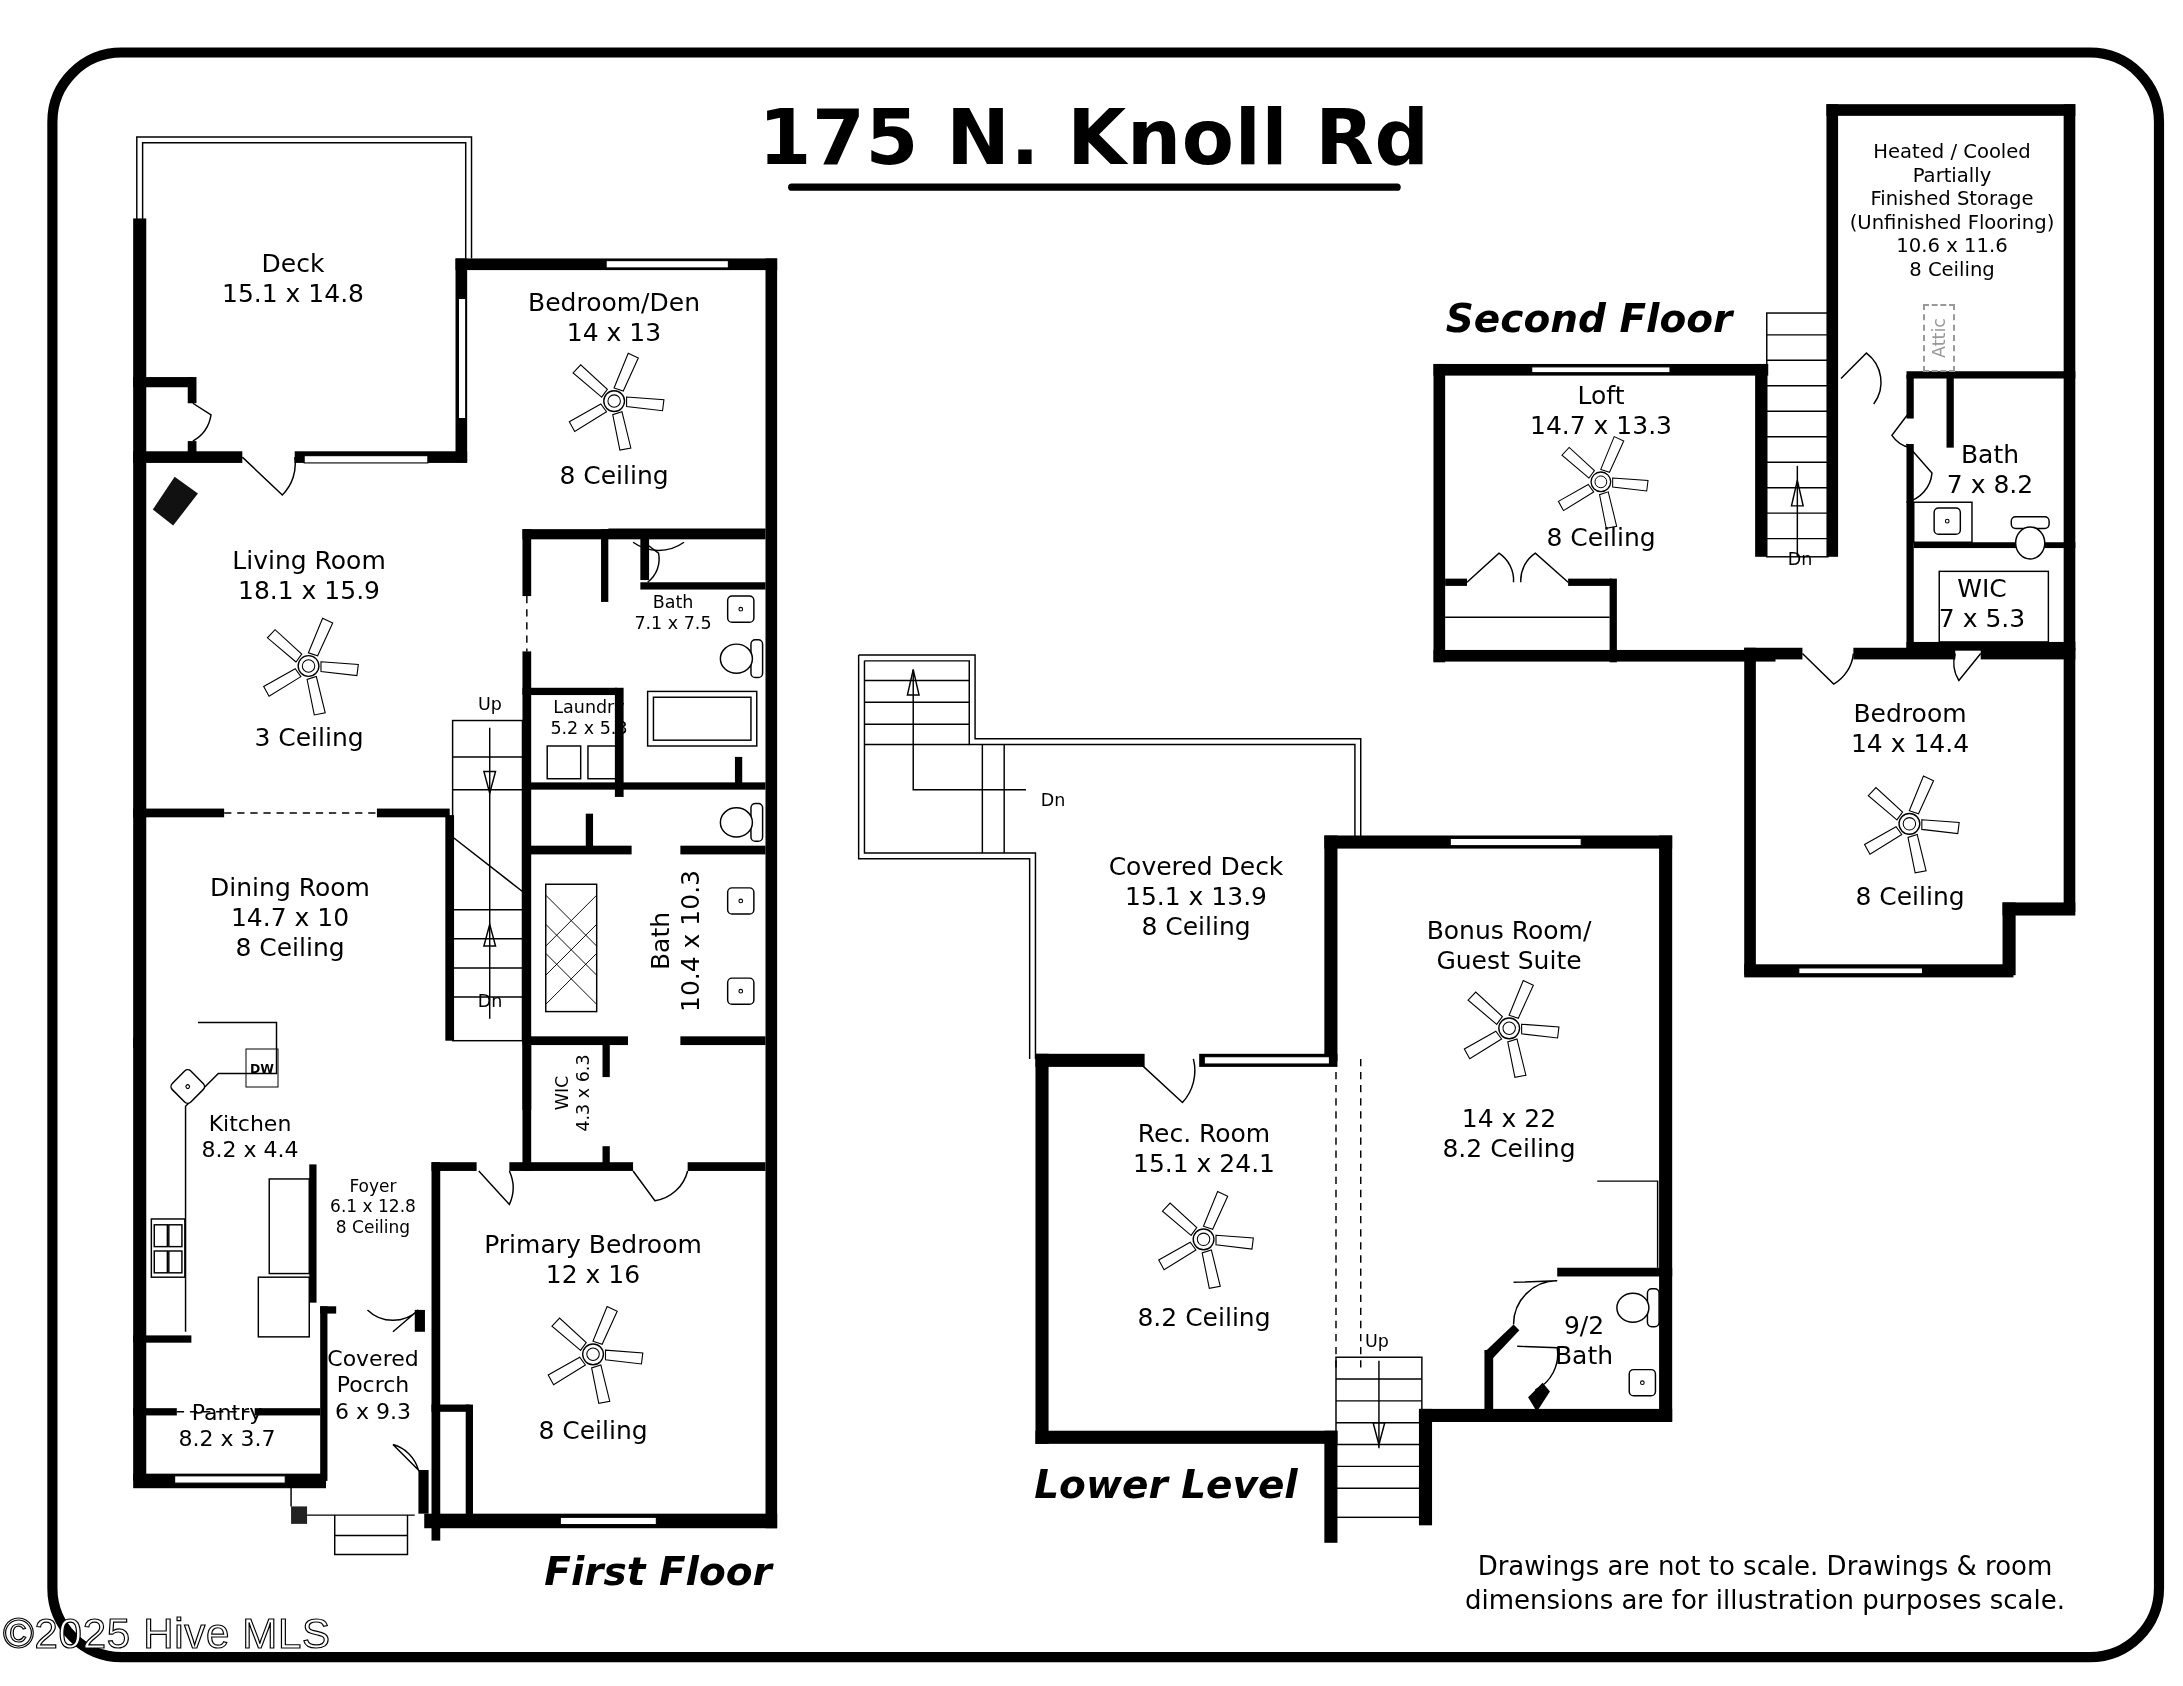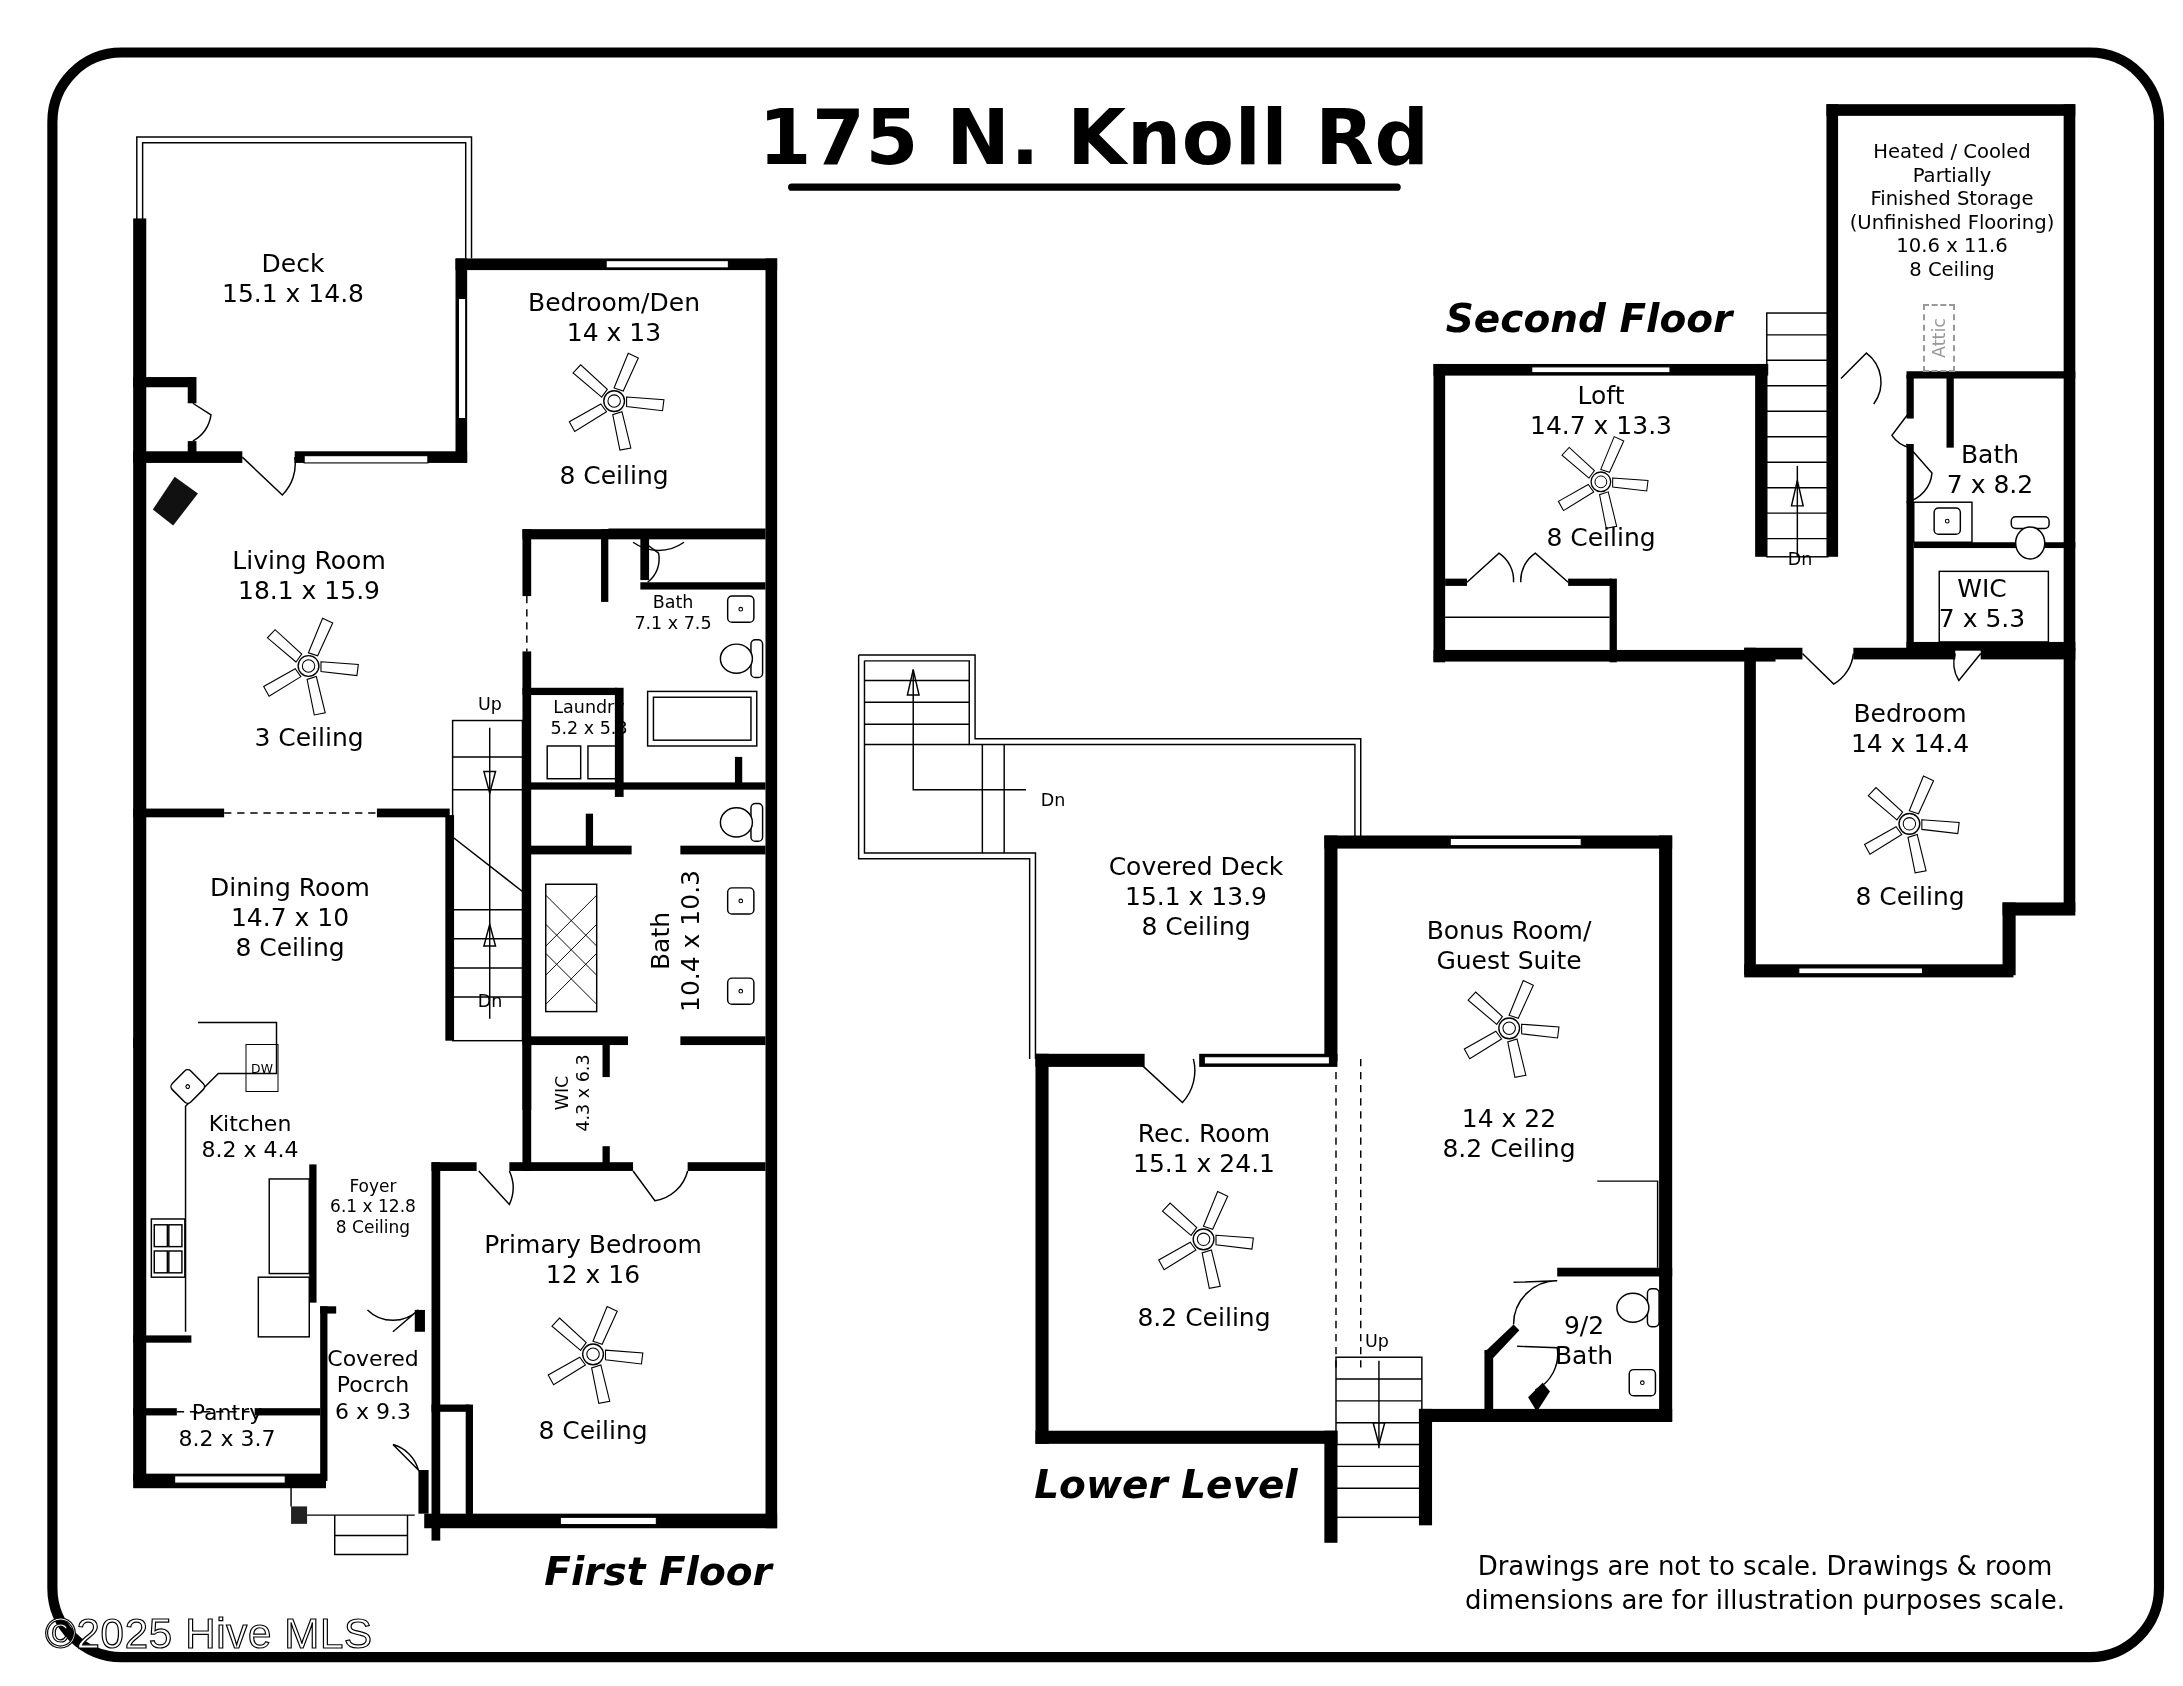--- a/index.html
+++ b/index.html
@@ -6,24 +6,24 @@
   body { width: 2183px; height: 1687px; position: relative; overflow: hidden; font-family: "DejaVu Sans", sans-serif; color: #000; }
   #plan { position: absolute; left: 0; top: 0; width: 2183px; height: 1687px; }
   .lbl { position: absolute; transform: translate(-50%, -50%); text-align: center; white-space: nowrap; line-height: 1.2; font-size: 25px; color: #000; }
   .lbl.sm { font-size: 19.6px; }
   .lbl.xs { font-size: 17.5px; }
   .lbl.rot { transform: translate(-50%, -50%) rotate(-90deg); }
   .lbl div { display: block; }
   .title { position: absolute; left: 1094px; top: 137px; transform: translate(-50%, -50%); font-family: "DejaVu Sans", sans-serif; font-weight: bold; font-size: 76px; letter-spacing: 0.7px; white-space: nowrap; }
   .floor-label { position: absolute; transform: translate(-50%, -50%); font-family: "DejaVu Sans", sans-serif; font-weight: bold; font-style: italic; font-size: 39px; white-space: nowrap; }
   .disclaimer { position: absolute; left: 1765px; top: 1584px; transform: translate(-50%, -50%); font-family: "DejaVu Sans", sans-serif; font-size: 26px; text-align: center; line-height: 1.3; white-space: nowrap; }
-  .watermark { position: absolute; left: 2.9px; top: 1610px; font-family: "Liberation Sans", sans-serif; font-size: 42px; color: #ffffff; -webkit-text-stroke: 1.2px #000; white-space: nowrap; letter-spacing: 0.7px; margin-left: 42px; }
+  .watermark { position: absolute; left: 2.9px; top: 1610px; font-family: "Liberation Sans", sans-serif; font-size: 42px; color: #ffffff; -webkit-text-stroke: 1.2px #000; white-space: nowrap; letter-spacing: 0.7px; }
   .attic { position: absolute; left: 1939px; top: 338px; width: 32px; height: 68px; transform: translate(-50%, -50%); border: 2.2px dashed #999; box-sizing: border-box; }
   .attic span { position: absolute; left: 50%; top: 50%; transform: translate(-50%, -50%) rotate(-90deg); font-size: 17.5px; color: #999; white-space: nowrap; }
-  .dw { position: absolute; left: 262px; top: 1068px; transform: translate(-50%, -50%); width: 33px; height: 48px; border: 1.5px solid #000; box-sizing: border-box; font-size: 12.4px; display: flex; align-items: center; justify-content: center; }
+  .dw { position: absolute; left: 262px; top: 1068px; transform: translate(-50%, -50%); width: 33px; height: 39px; border: 1.5px solid #000; box-sizing: border-box; font-size: 12.4px; display: flex; align-items: center; justify-content: center; font-weight: bold; }
 </style>
 </head>
 <body>
 
 <svg id="plan" viewBox="0 0 3000 2318" xmlns="http://www.w3.org/2000/svg">
   <defs>
     <g id="fan">
       <circle cx="0" cy="0" r="15" fill="#fff" stroke="#000" stroke-width="2"></circle>
       <circle cx="0" cy="0" r="9" fill="#fff" stroke="#000" stroke-width="1.5"></circle>
       <g fill="#fff" stroke="#000" stroke-width="1.6">

